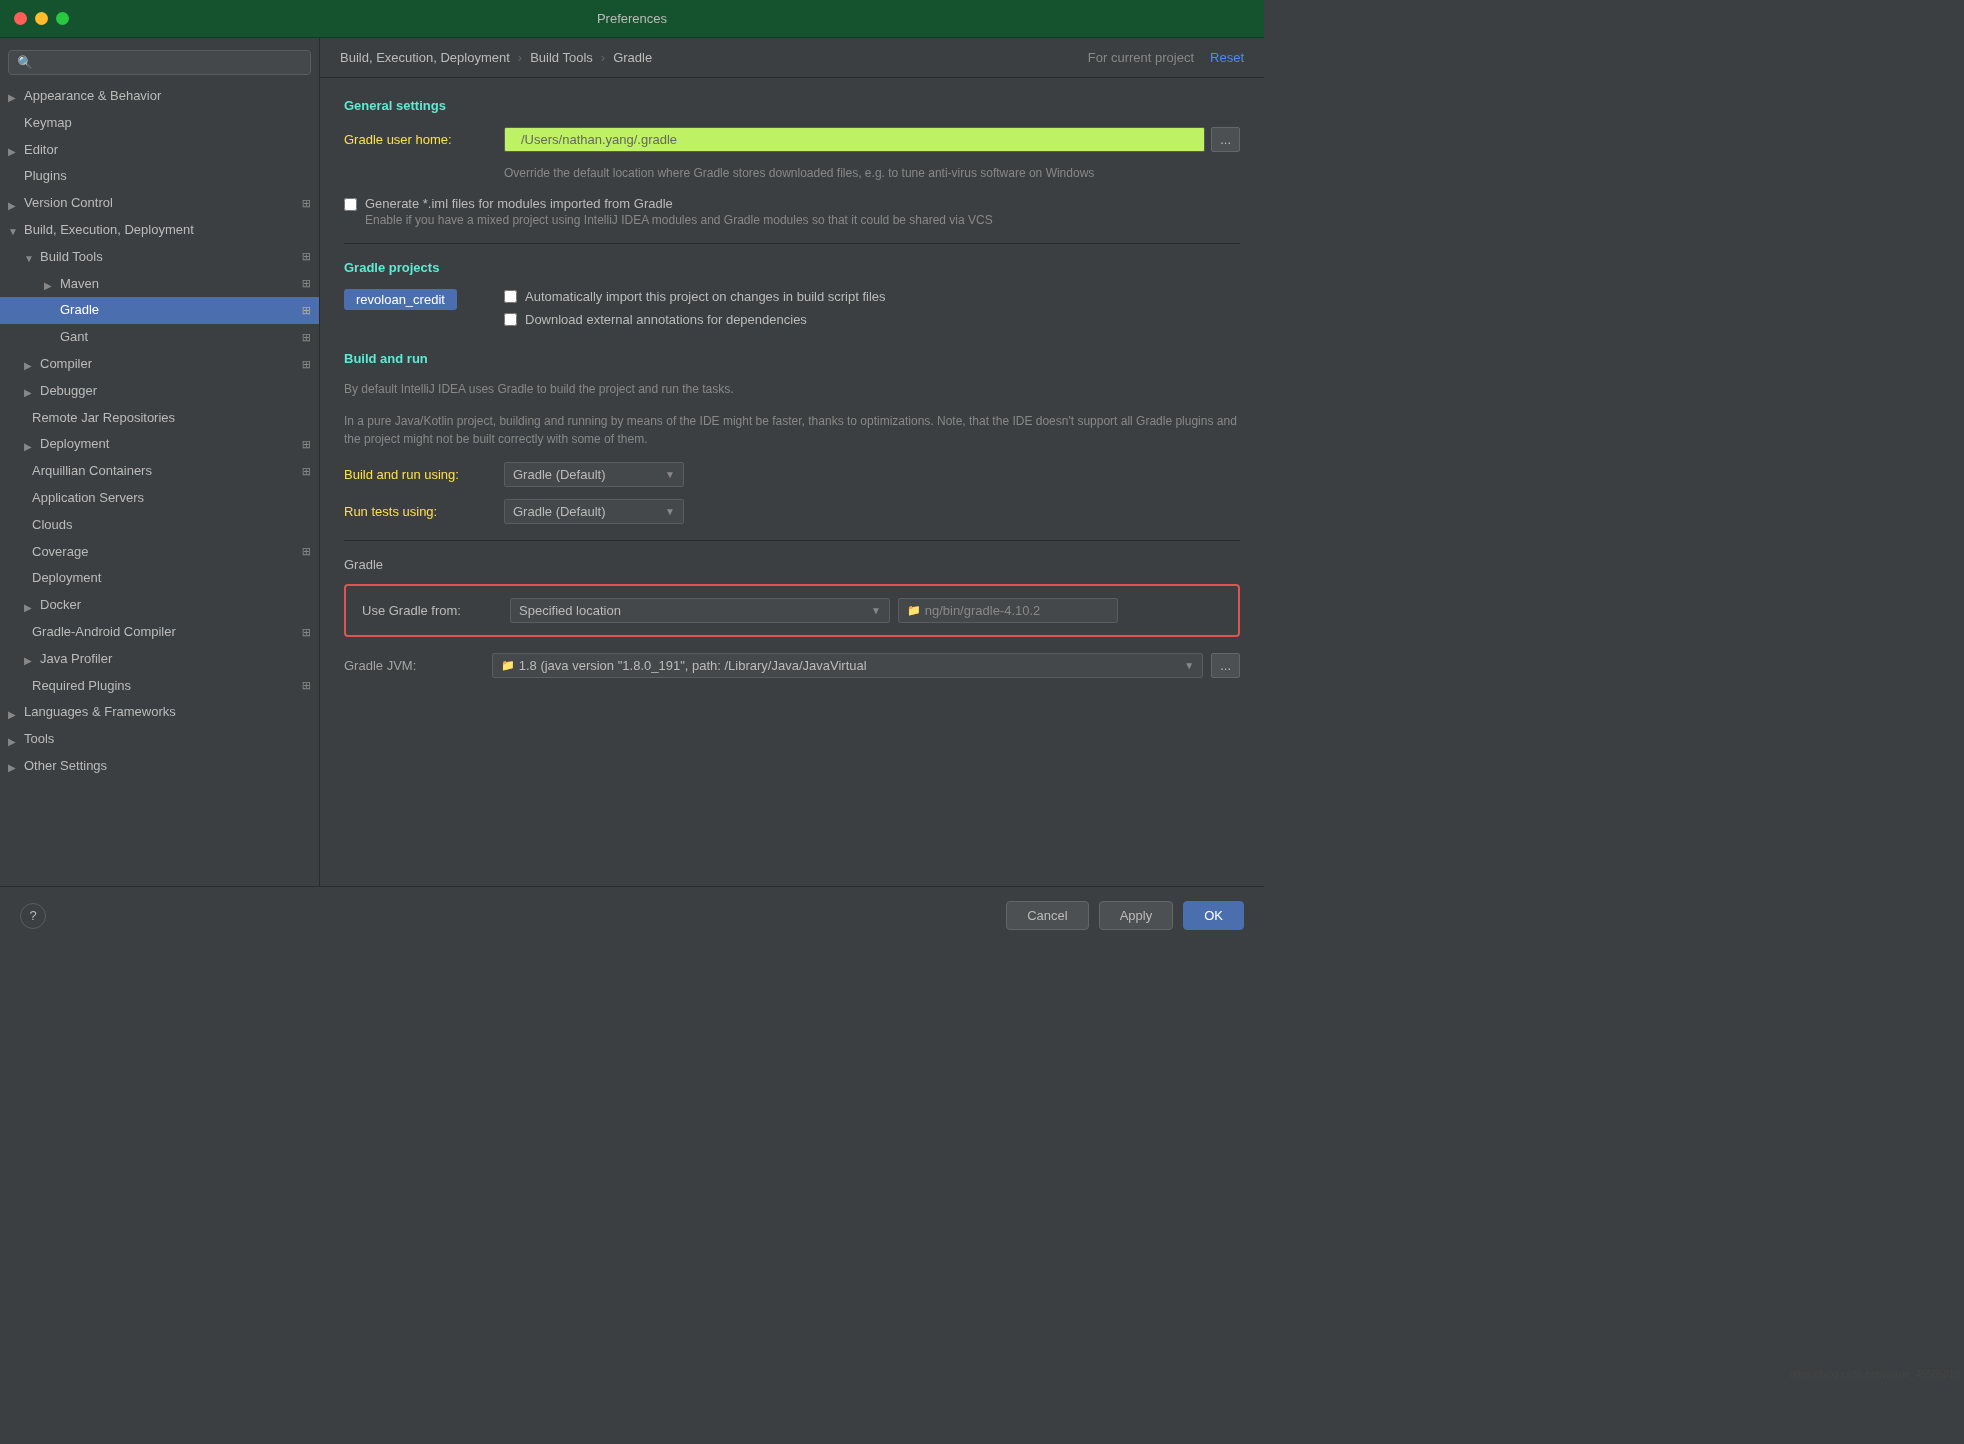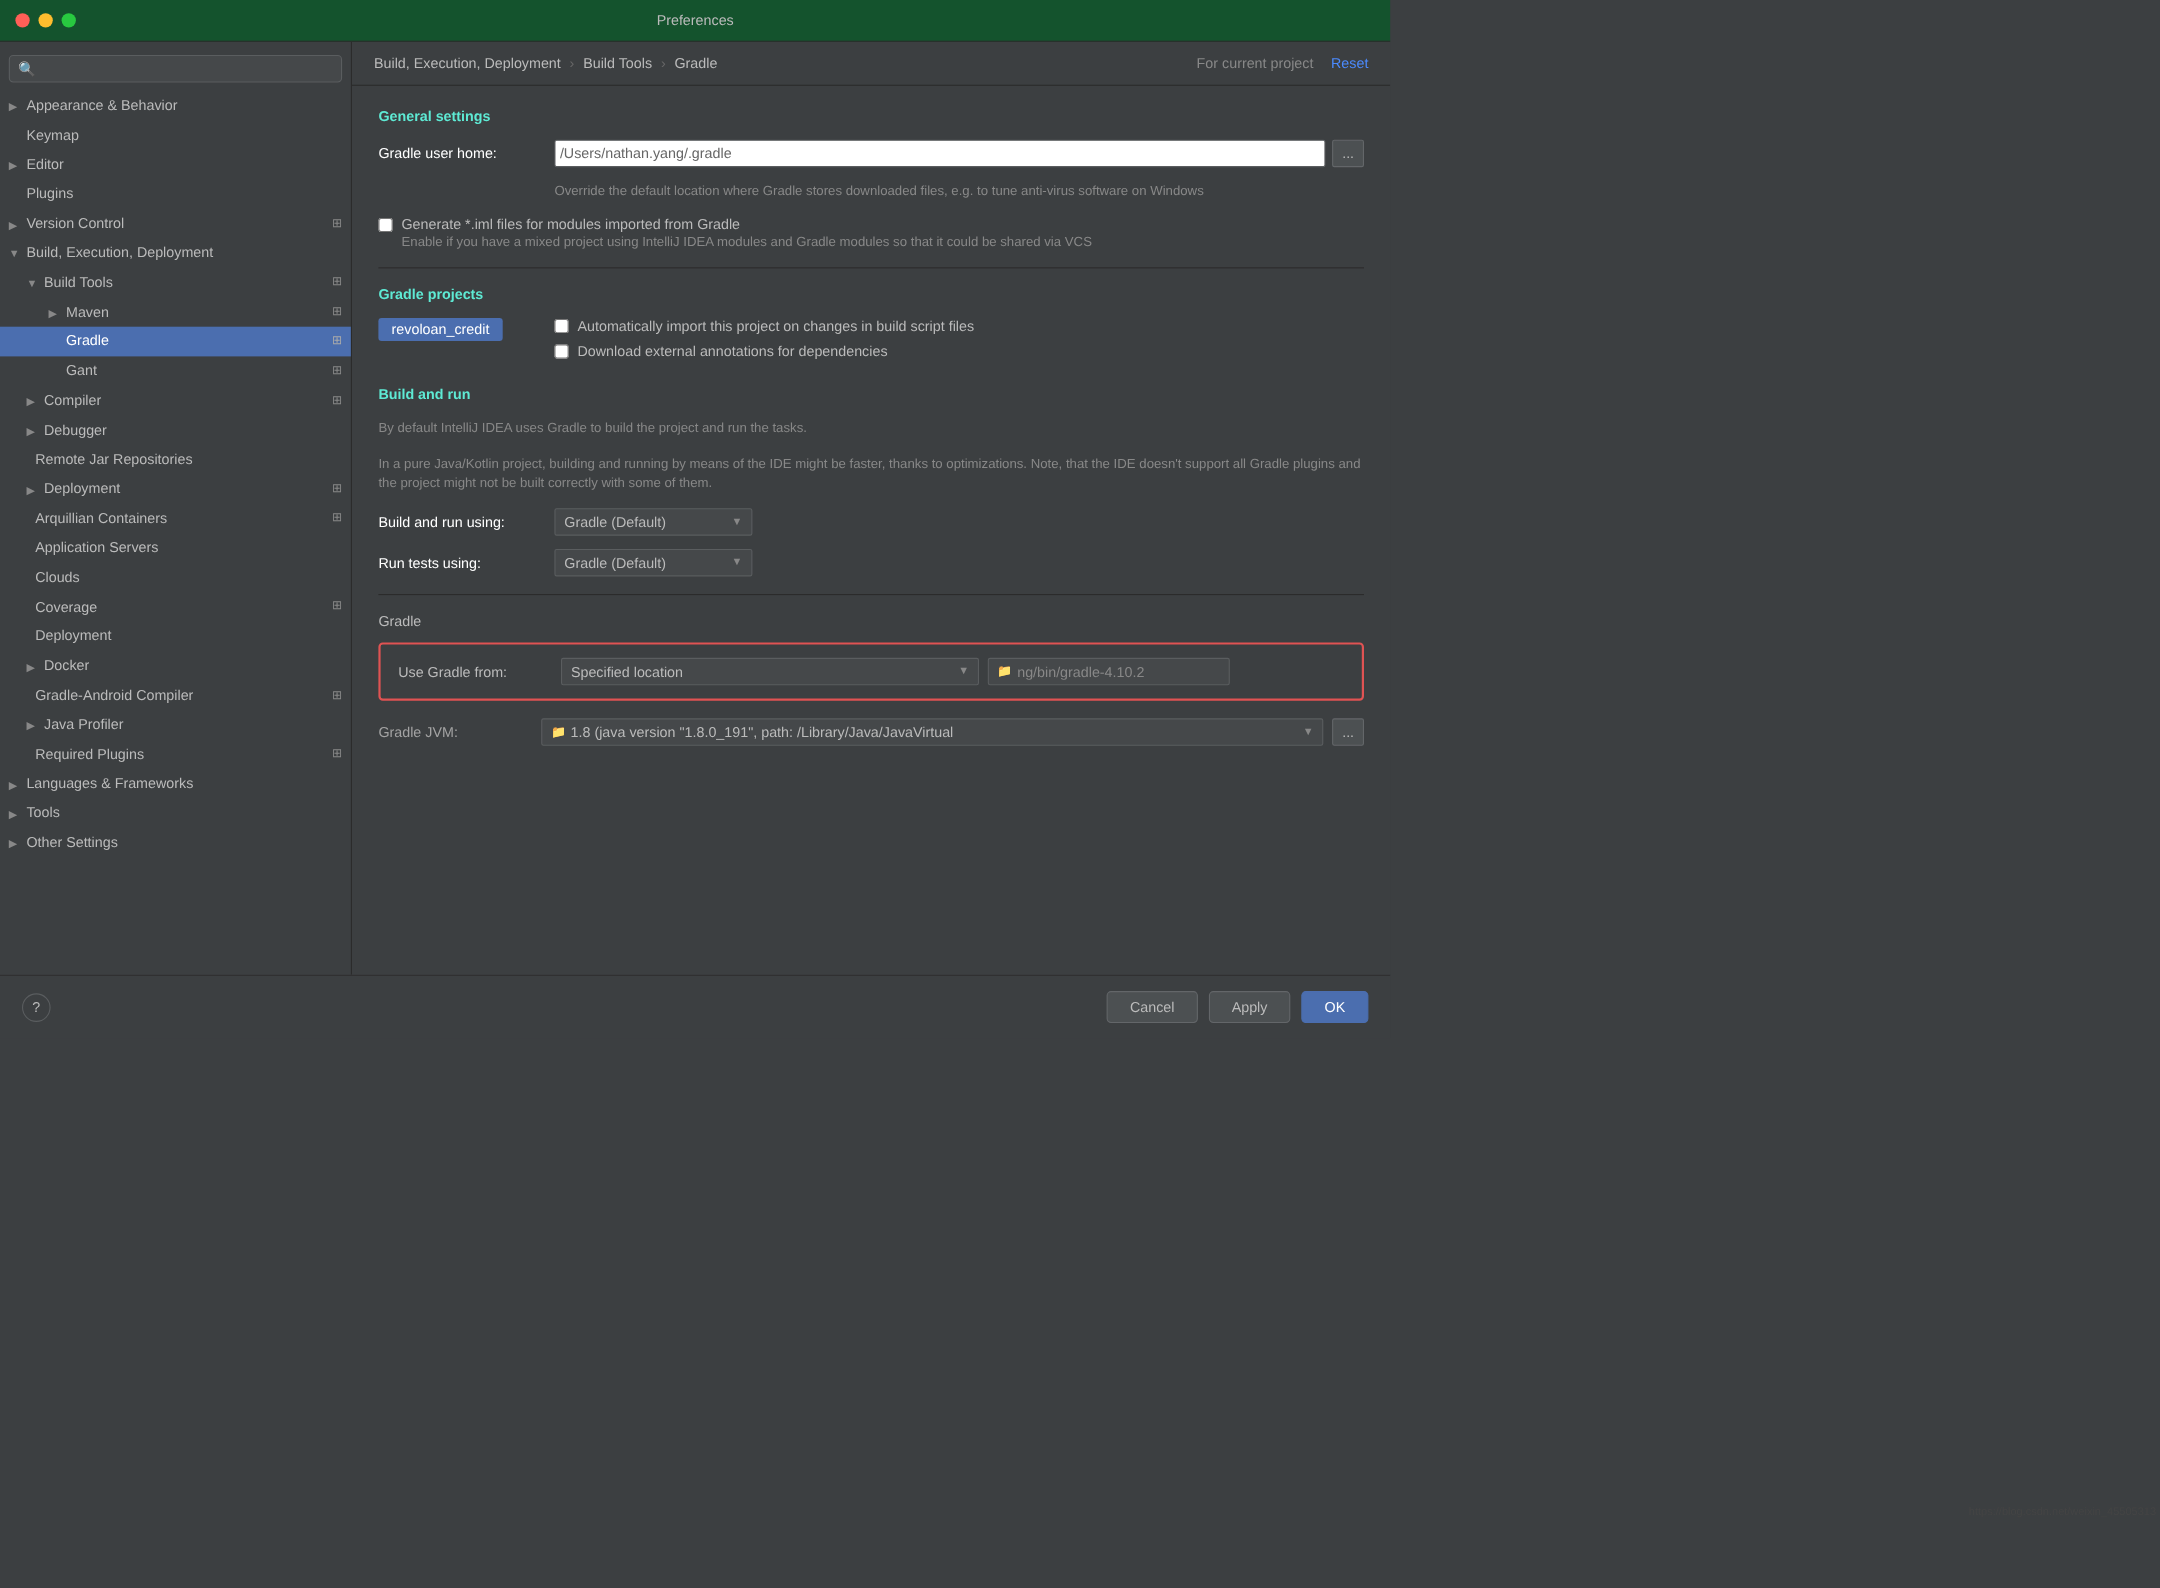--- a/index.html
+++ b/index.html
@@ -140,36 +140,36 @@
       font-weight: 700;
     }
 
     .form-row {
       display: flex;
       align-items: center;
       margin-bottom: 12px;
     }
     .form-label {
       width: 160px;
-      color: #ffffff;
+      color: #fde047;
       font-size: 13px;
       flex-shrink: 0;
     }
     .form-field {
       flex: 1;
       display: flex;
       align-items: center;
       gap: 6px;
     }
 
     .text-input {
-      background: #ffffff;
+      background: #bef264;
       border: 1px solid #5a5d5f;
       color: #888;
-      padding: 4px 4px;
+      padding: 4px 16px;
       font-size: 13px;
       border-radius: 2px;
       flex: 1;
       min-width: 0;
     }
     .browse-btn {
       background: #4c5052;
       border: 1px solid #636669;
       color: #bbbbbb;
       padding: 4px 8px;

